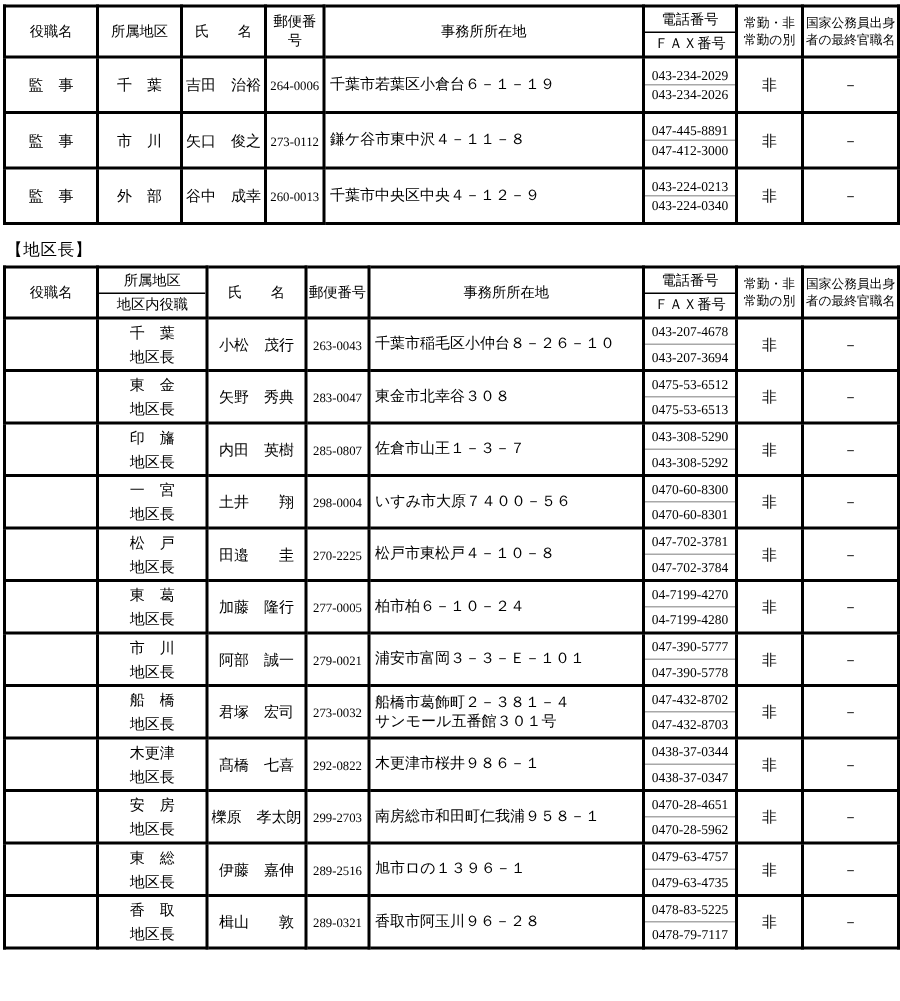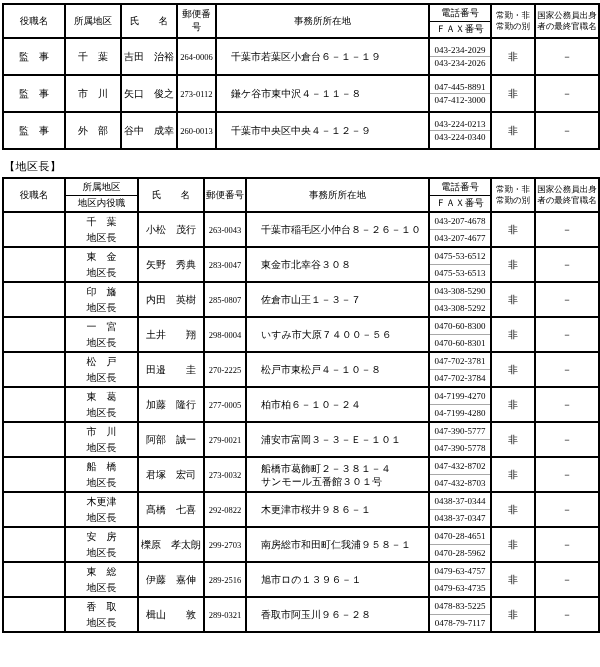--- a/index.html
+++ b/index.html
@@ -28,21 +28,21 @@
   .tbl thead tr { height: 34px; }
   .tbl.top tbody tr { height: 37px; }
   .tbl.bottom tbody tr { height: 35px; }
 
   th { font-size: 9.5px; }
   th.small2 { font-size: 8.5px; line-height: 1.3; }
 
   td.c { font-size: 10px; }
   td.postal { font-size: 8.5px; font-family: "Liberation Serif","DejaVu Serif",serif; text-align: center; }
   td.addr {
-    text-align: left; font-size: 10px; padding-left: 14px; padding-right: 2px;
+    text-align: left; font-size: 10px; padding-left: 3px; padding-right: 2px;
     white-space: pre-line; line-height: 1.3;
   }
   td.duty, td.origin { font-size: 10px; }
 
   .split { display: flex; flex-direction: column; width: 100%; }
   .split > div {
     flex: 1 1 0; display: flex; align-items: center; justify-content: center;
     font-size: 9px;
   }
   .split.head > div { font-size: 9.5px; }
@@ -200,21 +200,21 @@
               <div>千　葉</div>
               <div>地区長</div>
             </div>
           </td>
           <td class="c">小松　茂行</td>
           <td class="postal">263-0043</td>
           <td class="addr">千葉市稲毛区小仲台８－２６－１０</td>
           <td>
             <div class="split ruled h-row-bot">
               <div>043-207-4678</div>
-              <div>043-207-4677</div>
+              <div>043-207-3694</div>
             </div>
           </td>
           <td class="duty">非</td>
           <td class="origin">－</td>
         </tr>
 
         <tr>
           <td class="c"></td>
           <td>
             <div class="split plain stack h-row-bot">

